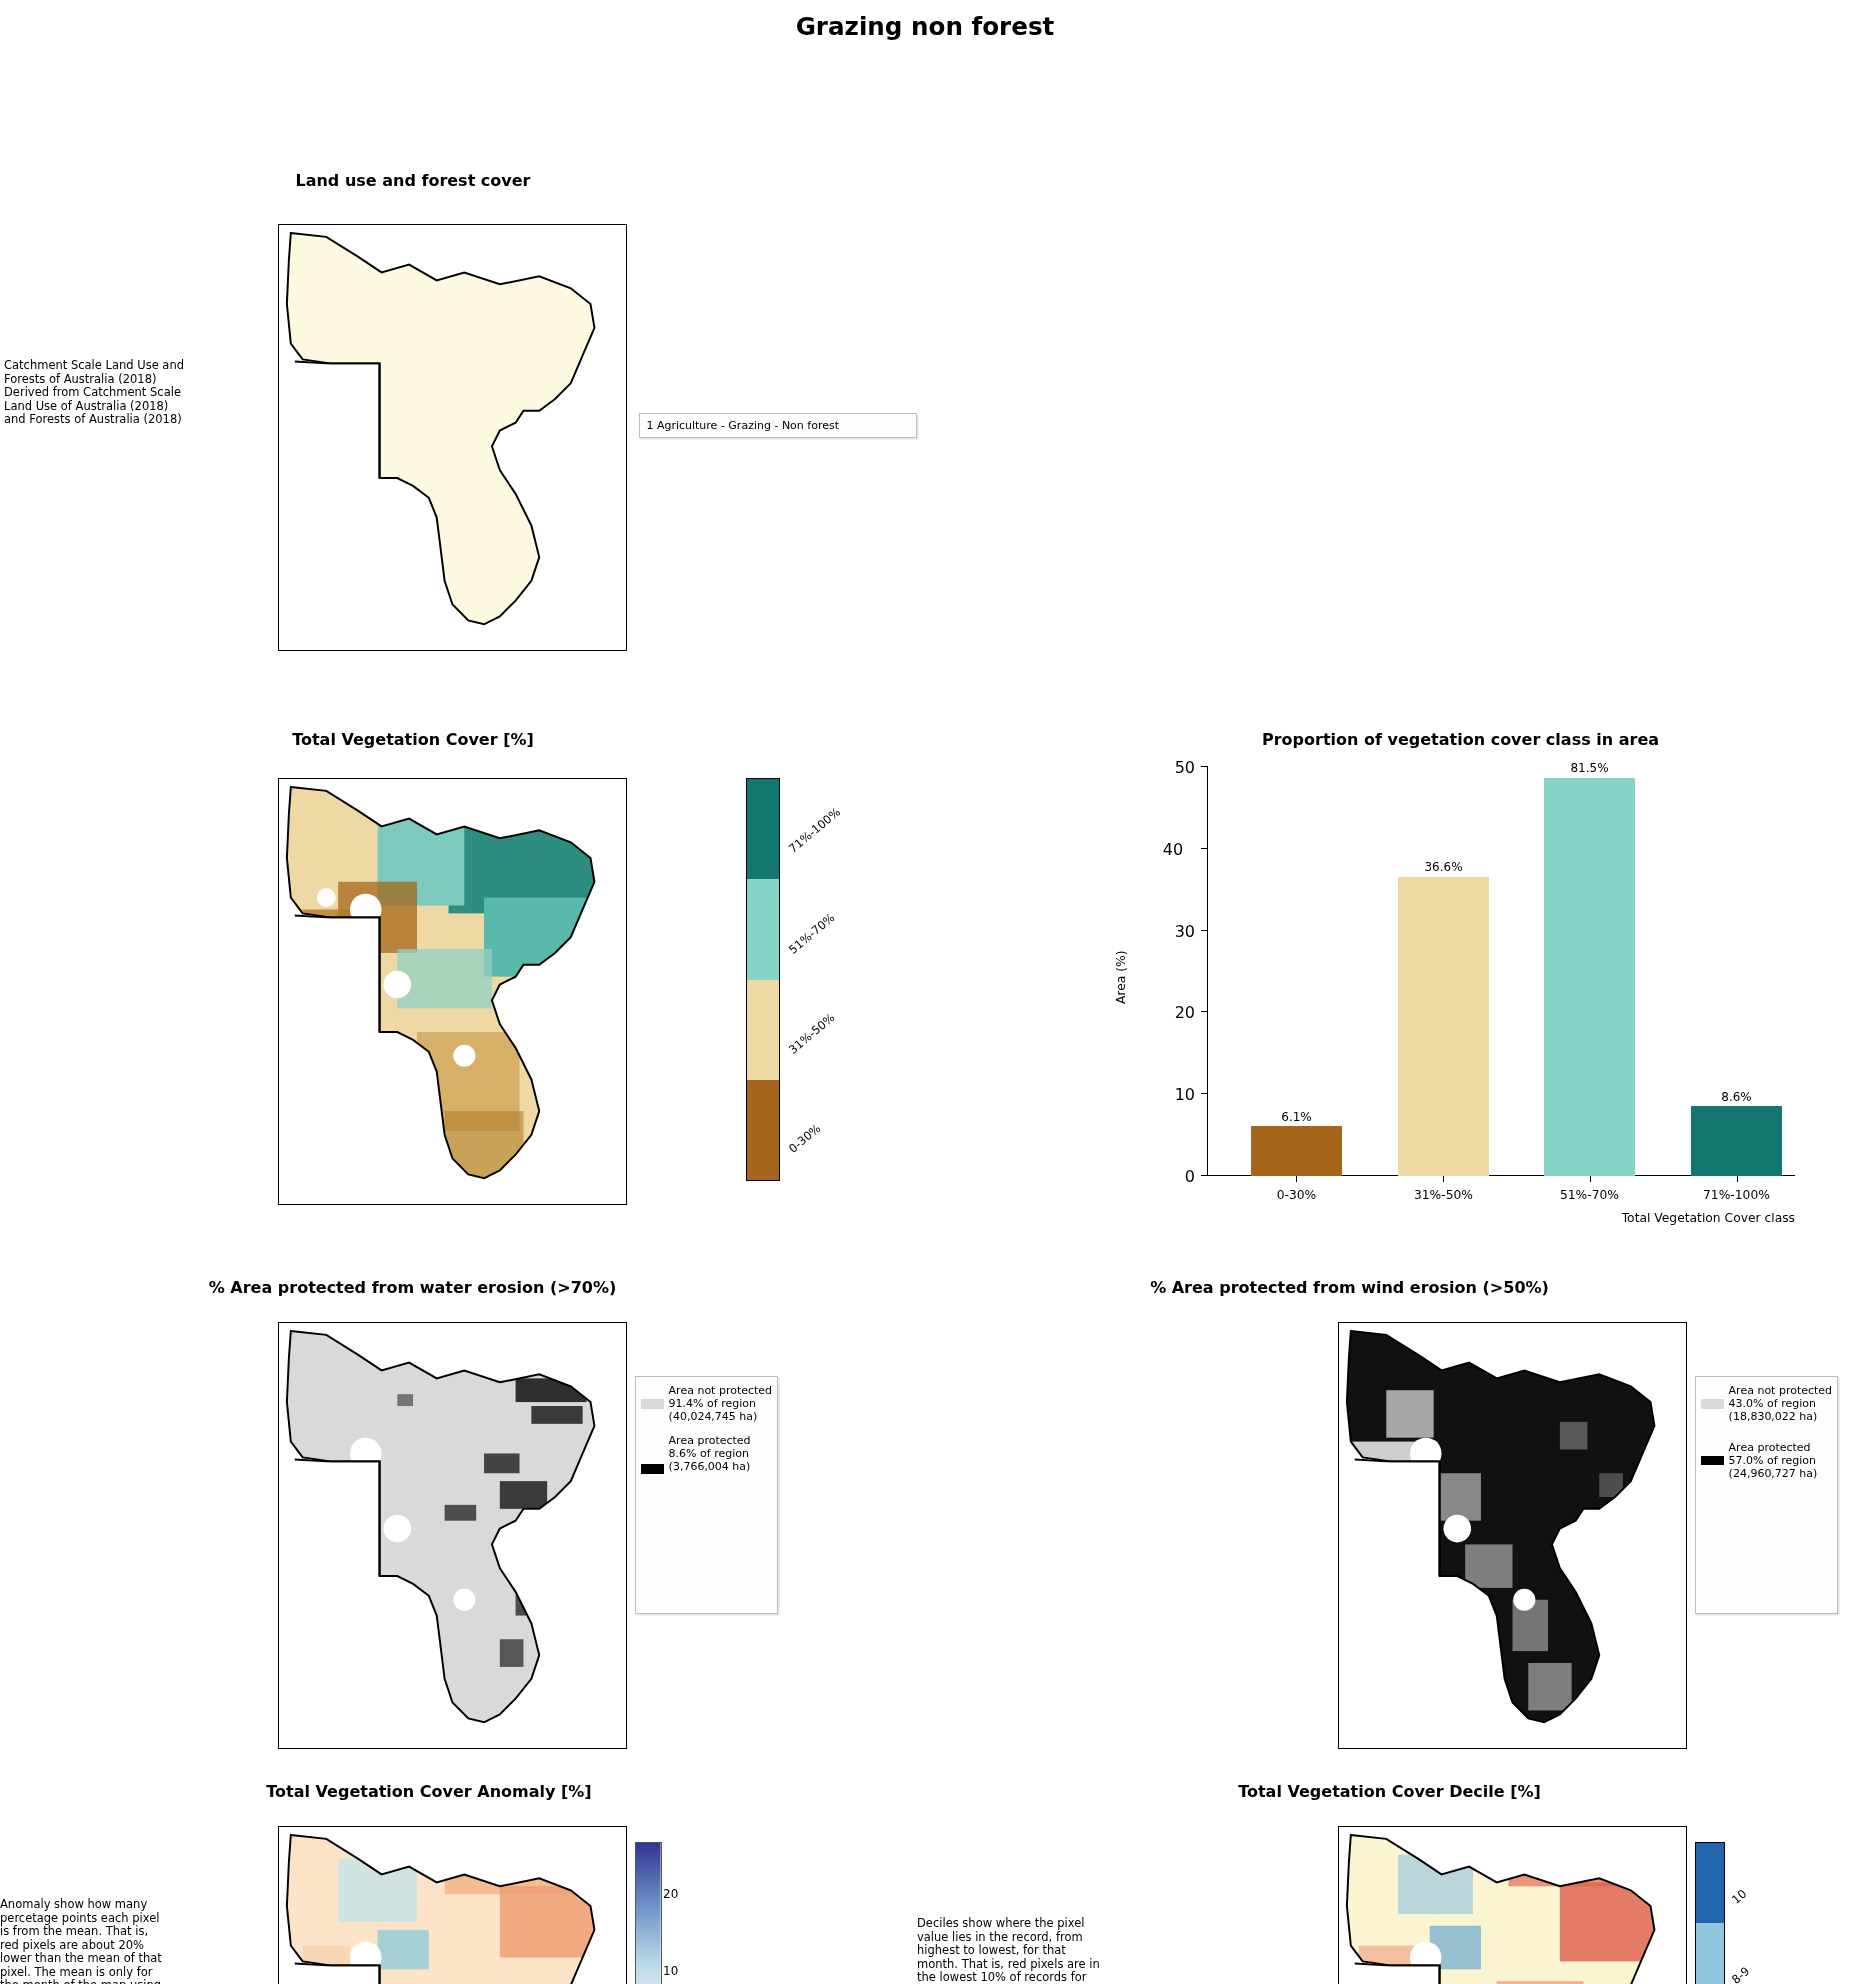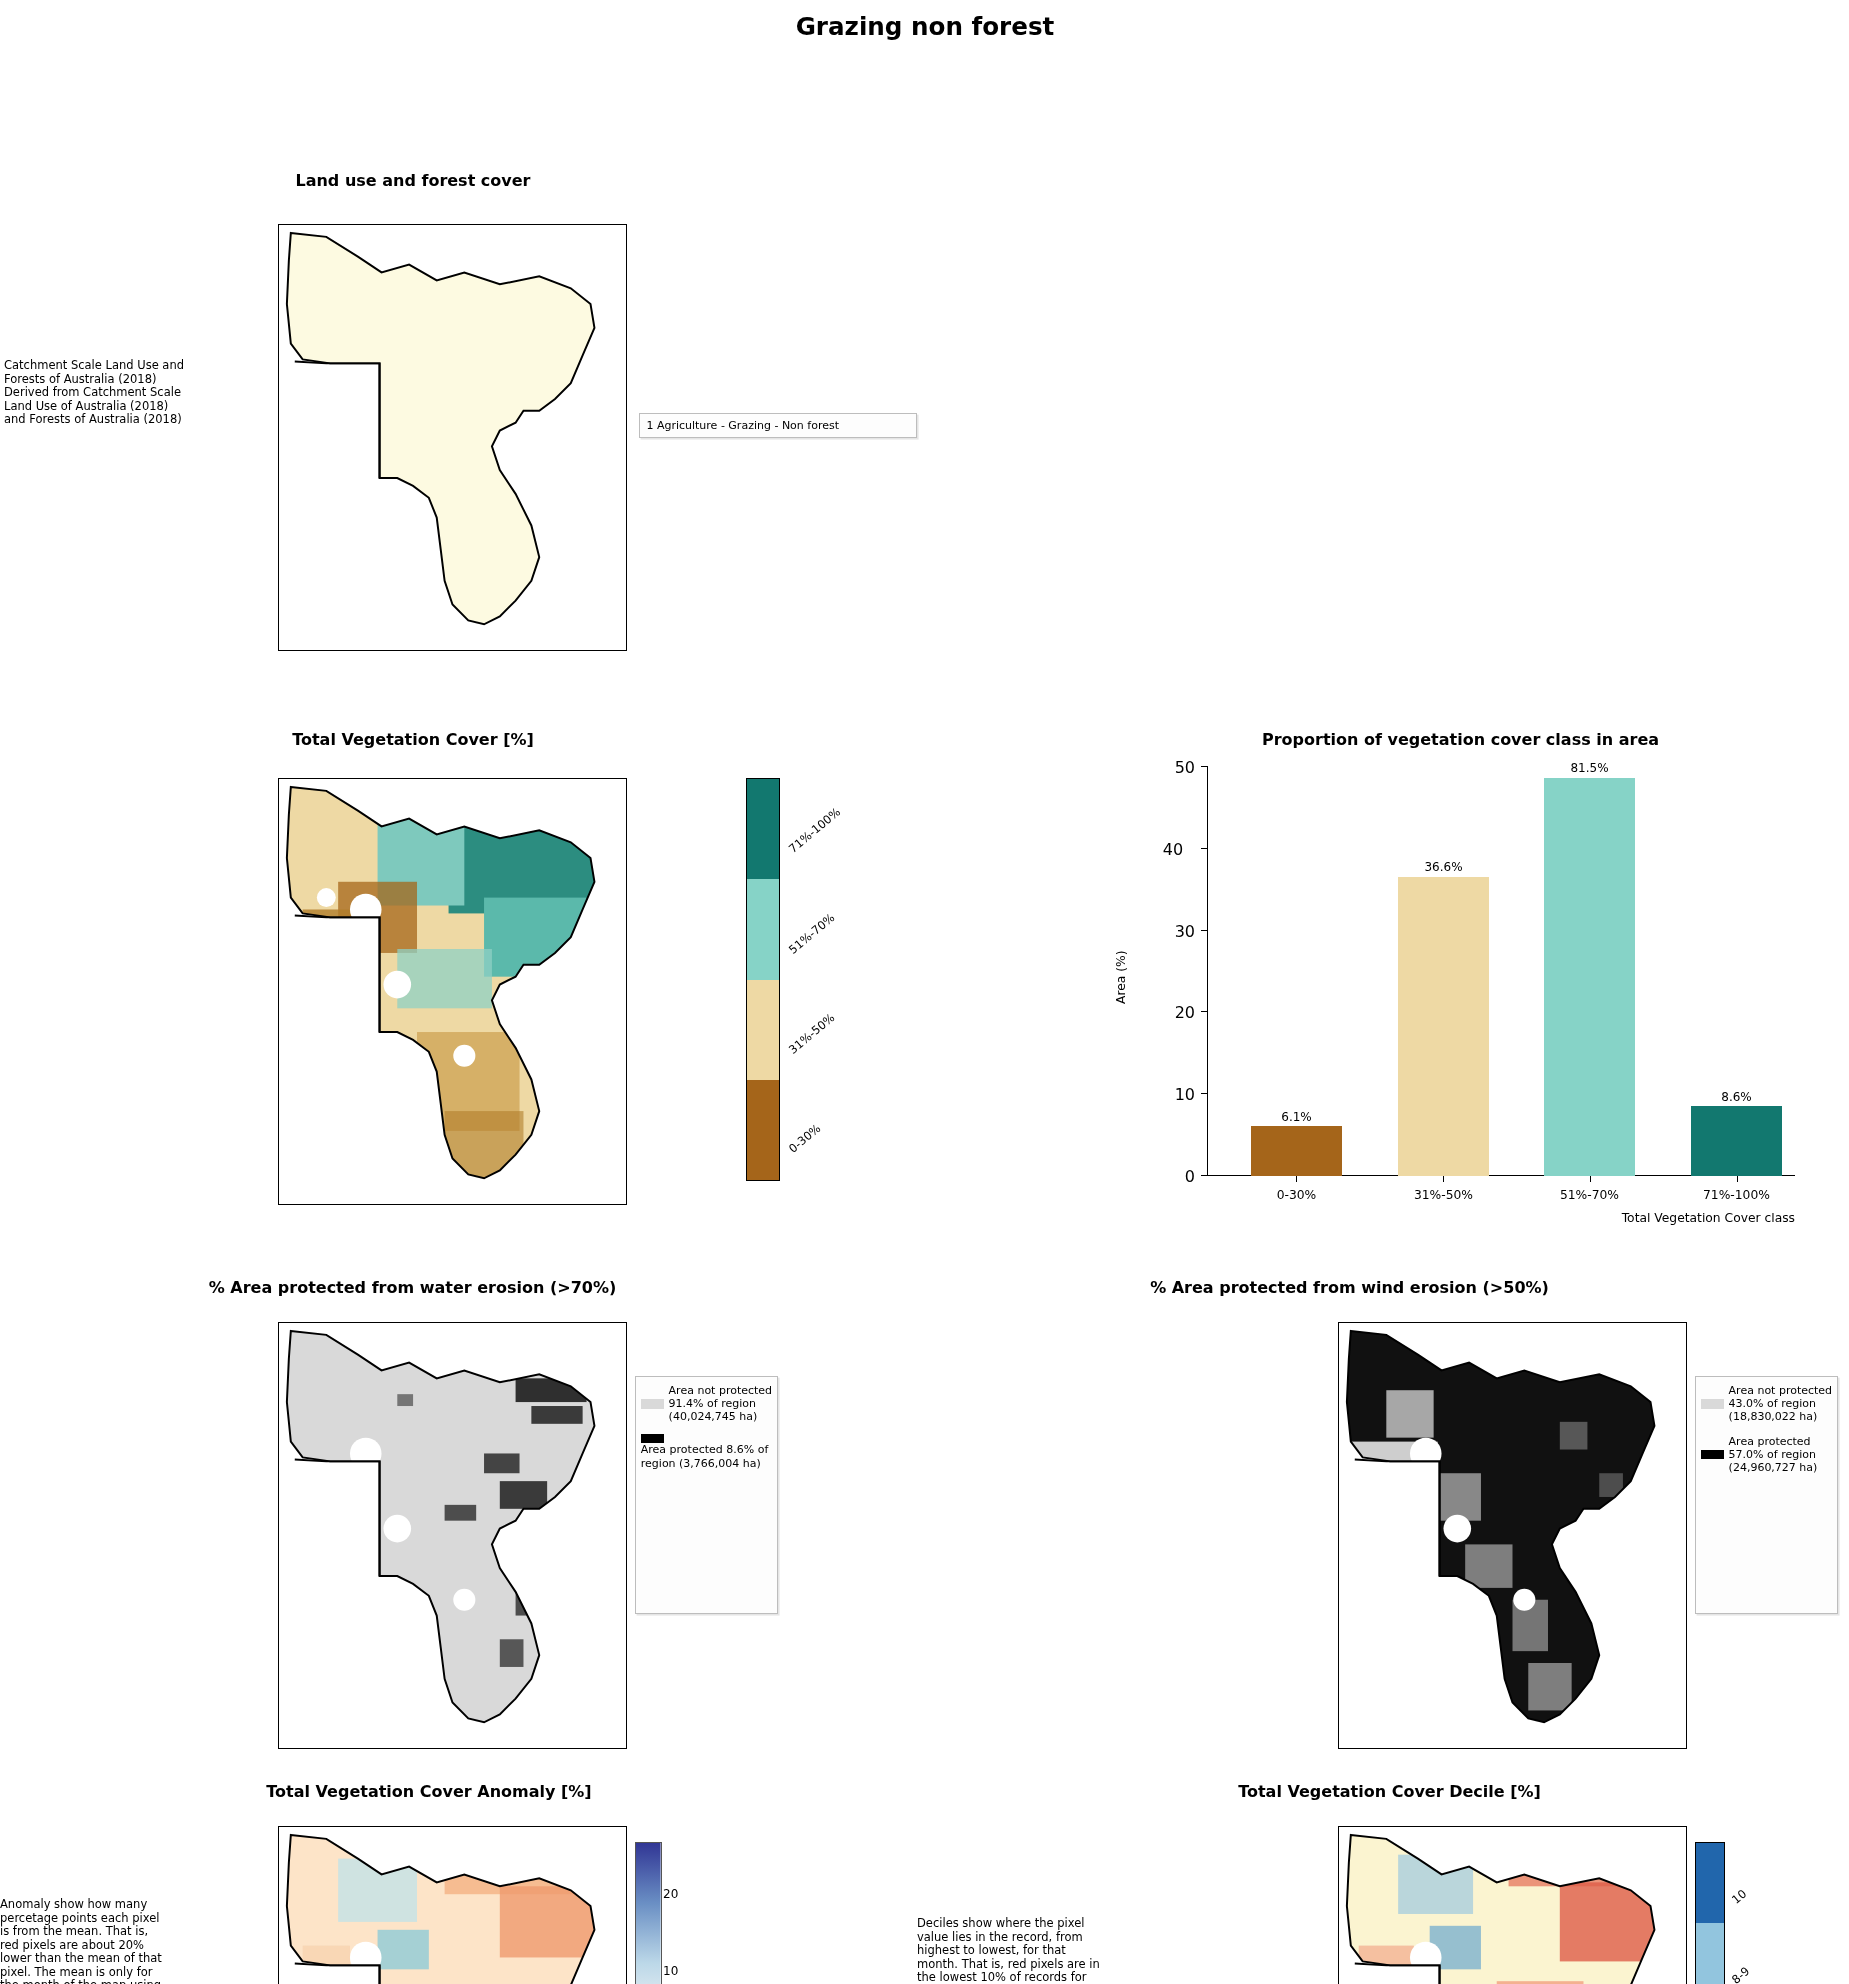--- a/index.html
+++ b/index.html
@@ -192,21 +192,21 @@
     <polygon points="30,20 120,30 200,80 260,120 330,100 400,140 470,120 560,150 660,130 740,160 790,200 800,260 770,330 740,400 700,440 660,470 620,470 600,500 560,520 540,560 560,620 600,680 640,760 660,840 640,900 600,950 560,990 520,1010 480,1000 440,960 420,900 410,820 400,740 380,690 340,660 300,640 255,640 255,350 130,350 60,340 30,300 20,200 25,90" fill="none" stroke="#000000" stroke-width="5"></polygon>
     <polyline points="255,640 255,350 120,350 40,345" fill="none" stroke="#000000" stroke-width="5"></polyline>
   </svg>
 </div>
 
 <div class="legend-box" style="left:635px; top:1376px; width:143px; height:238px; padding:7.1px 4.8px;">
   <div style="display:flex; align-items:center; margin-bottom:10.3px;">
     <div style="width:23px; height:9.5px; background:#d9d9d9; flex:0 0 auto; margin-right:4.8px;"></div>
     <div style="flex:1; font-size:11px; line-height:1.2;">Area not protected 91.4% of region (40,024,745 ha)</div>
   </div>
-  <div style="display:flex; align-items:flex-start;flex-direction:column;">
+  <div style="display:flex; align-items:flex-end;">
     <div style="width:23px; height:9.5px; background:#000000; flex:0 0 auto; margin-right:4.8px;"></div>
     <div style="flex:1; font-size:11px; line-height:1.2;">Area protected 8.6% of region (3,766,004 ha)</div>
   </div>
 </div>
 
 <div class="panel-title" style="left:1040px; top:1278px; width:619px;">% Area protected from wind erosion (&gt;50%)</div>
 
 <div class="map-frame" style="left:1338px; top:1322px; width:349px; height:427px;">
   <svg class="map-inner" viewBox="0 0 880 1075" preserveAspectRatio="none">
     <defs>
@@ -230,21 +230,21 @@
       <circle cx="170" cy="400" r="30" fill="#ffffff"></circle>
       <circle cx="300" cy="520" r="35" fill="#ffffff"></circle>
       <circle cx="470" cy="700" r="28" fill="#ffffff"></circle>
     </g>
     <polygon points="30,20 120,30 200,80 260,120 330,100 400,140 470,120 560,150 660,130 740,160 790,200 800,260 770,330 740,400 700,440 660,470 620,470 600,500 560,520 540,560 560,620 600,680 640,760 660,840 640,900 600,950 560,990 520,1010 480,1000 440,960 420,900 410,820 400,740 380,690 340,660 300,640 255,640 255,350 130,350 60,340 30,300 20,200 25,90" fill="none" stroke="#000000" stroke-width="5"></polygon>
     <polyline points="255,640 255,350 120,350 40,345" fill="none" stroke="#000000" stroke-width="5"></polyline>
   </svg>
 </div>
 
 <div class="legend-box" style="left:1695px; top:1376px; width:143px; height:238px; padding:7.1px 4.8px;">
-  <div style="display:flex; align-items:center; margin-bottom:11px;">
+  <div style="display:flex; align-items:center; margin-bottom:17px;">
     <div style="width:23px; height:9.5px; background:#d9d9d9; flex:0 0 auto; margin-right:4.8px;"></div>
     <div style="flex:1; font-size:11px; line-height:1.2;">Area not protected 43.0% of region (18,830,022 ha)</div>
   </div>
   <div style="display:flex; align-items:center;">
     <div style="width:23px; height:9.5px; background:#000000; flex:0 0 auto; margin-right:4.8px;"></div>
     <div style="flex:1; font-size:11px; line-height:1.2;">Area protected 57.0% of region (24,960,727 ha)</div>
   </div>
 </div>
 
 <div class="panel-title" style="left:151px; top:1782px; width:556px;">Total Vegetation Cover Anomaly [%]</div>

